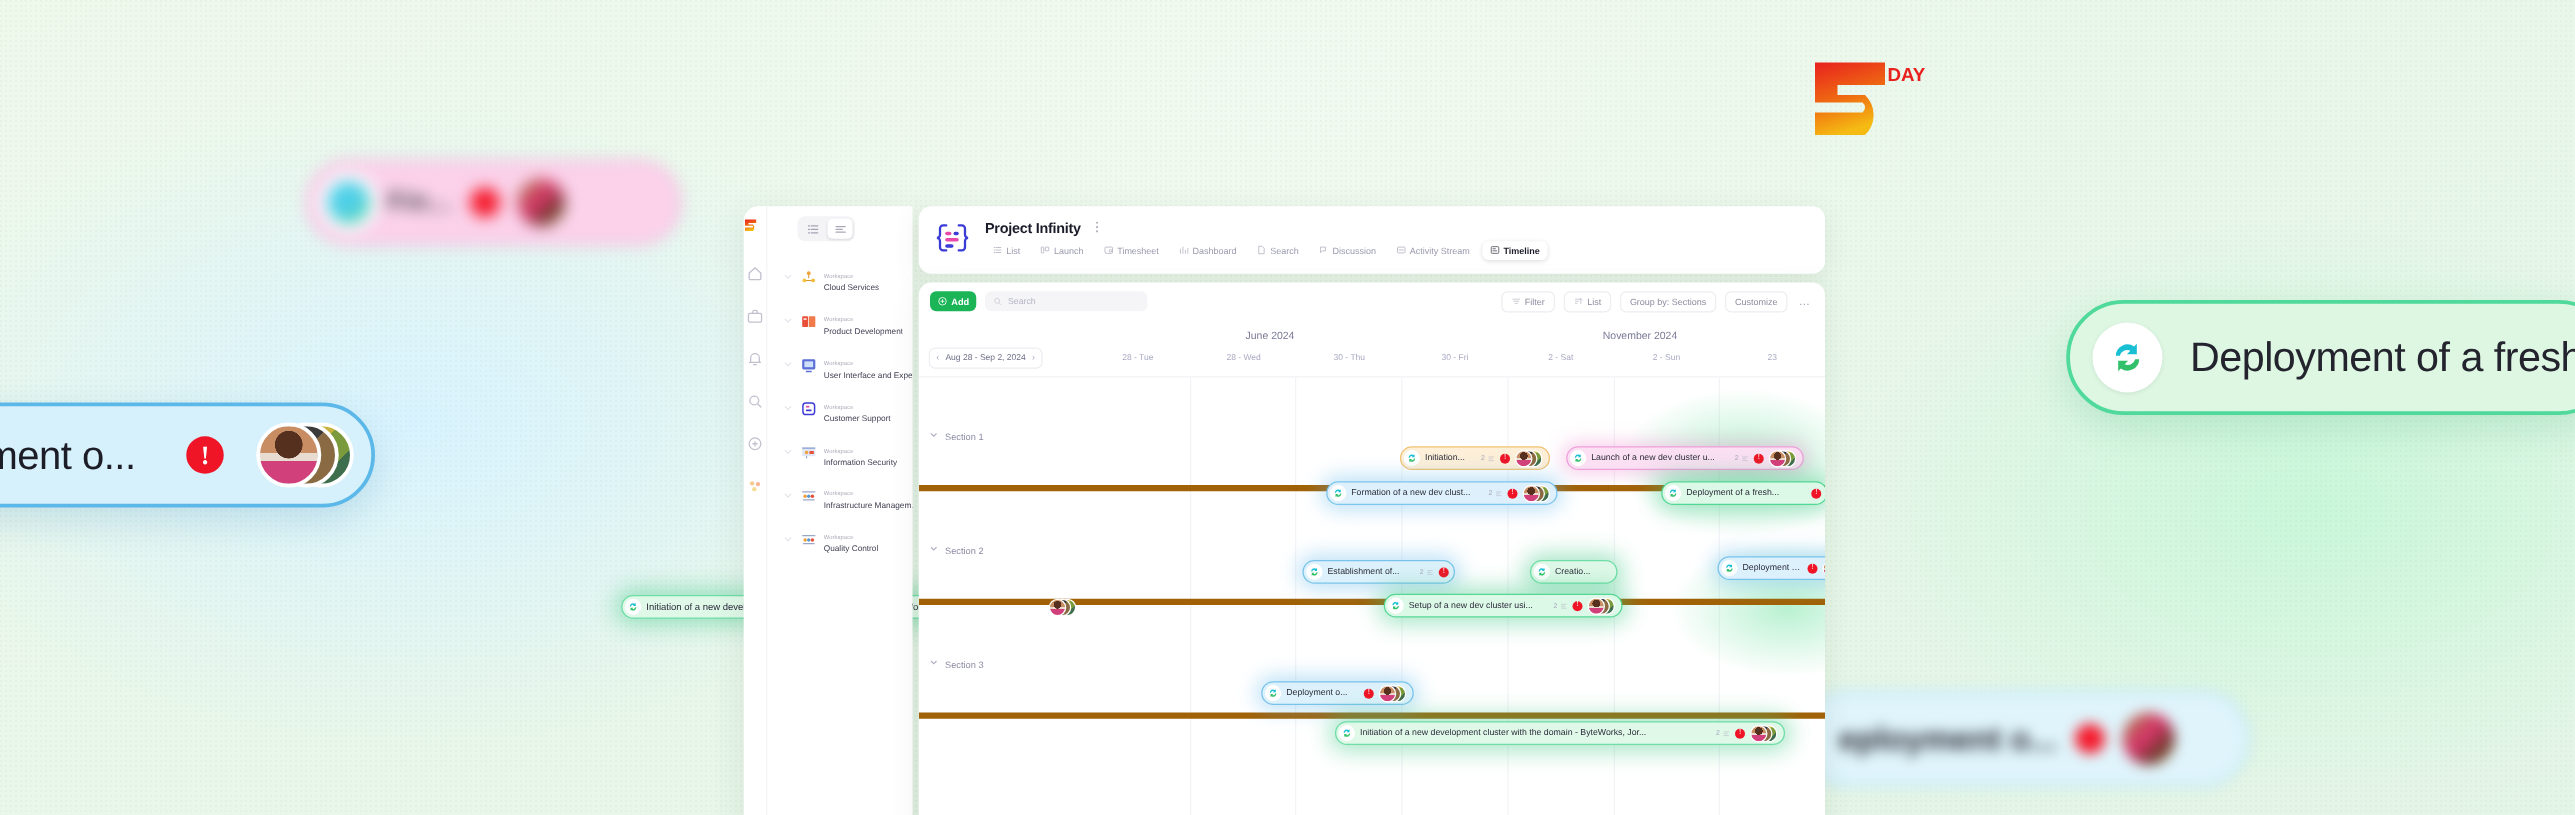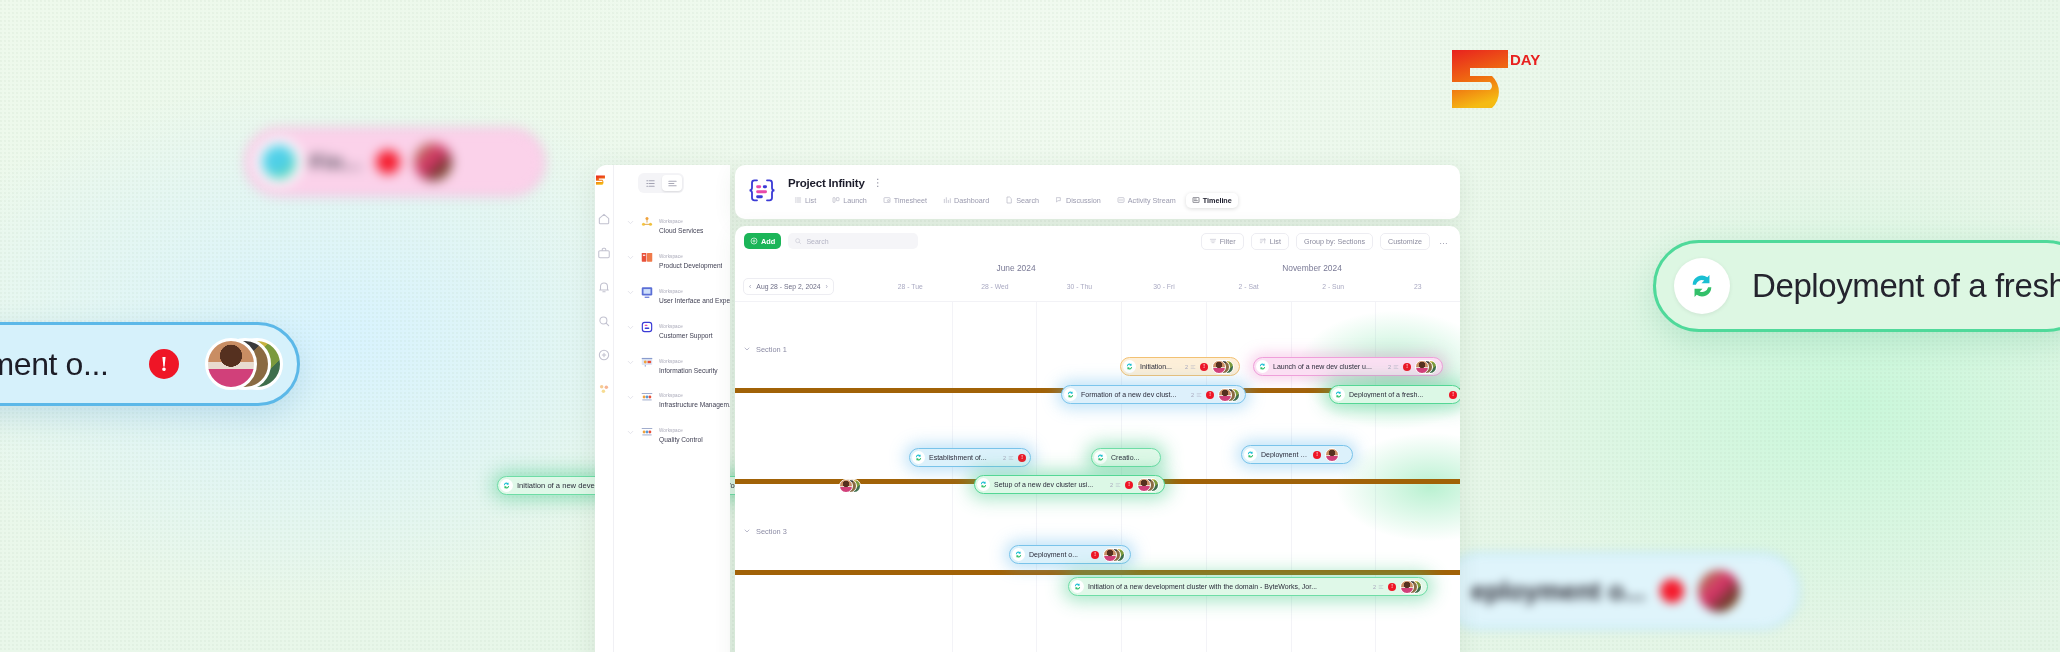--- a/index.html
+++ b/index.html
@@ -713,20 +713,28 @@
   <path d="M5 11a7 7 0 0 1 11-5.6l1.6-1.6V10h-6l2.1-2.1A4.6 4.6 0 0 0 7.4 11z" fill="#19bfd3"></path>
   <path d="M19 13a7 7 0 0 1-11 5.6L6.4 20.2V14h6l-2.1 2.1A4.6 4.6 0 0 0 16.6 13z" fill="#33c06a"></path>
                     </svg>
                   </span>
                   <span class="p-txt" style="flex:1;overflow:hidden;text-overflow:ellipsis">Deployment of a fresh...</span>
                   <span class="p-alert">!</span>
                 </div>
               </div>
             </div>
             <div class="section" style="height: 91px;">
+              <div class="sec-left">
+                <span class="sec-title">
+                  <span class="sec-chev"><svg viewBox="0 0 24 24" width="8" height="8">
+                      <path d="M6 9l6 6 6-6" fill="none" stroke="#b0b0c4" stroke-width="2.6" stroke-linecap="round"></path>
+                    </svg></span>
+                  <span>Section 2</span>
+                </span>
+              </div>
               <div class="sec-right">
                 <div class="pill p-cyan glow-blue" style="left: 174px; top: 12px; width: 122px;">
                   <span class="p-ic">
                     <svg viewBox="0 0 24 24" aria-hidden="true">
   <path d="M5 11a7 7 0 0 1 11-5.6l1.6-1.6V10h-6l2.1-2.1A4.6 4.6 0 0 0 7.4 11z" fill="#19bfd3"></path>
   <path d="M19 13a7 7 0 0 1-11 5.6L6.4 20.2V14h6l-2.1 2.1A4.6 4.6 0 0 0 16.6 13z" fill="#33c06a"></path>
                     </svg>
                   </span>
                   <span class="p-txt" style="flex:1;overflow:hidden;text-overflow:ellipsis">Establishment of...</span>
                   <span class="p-sub">

